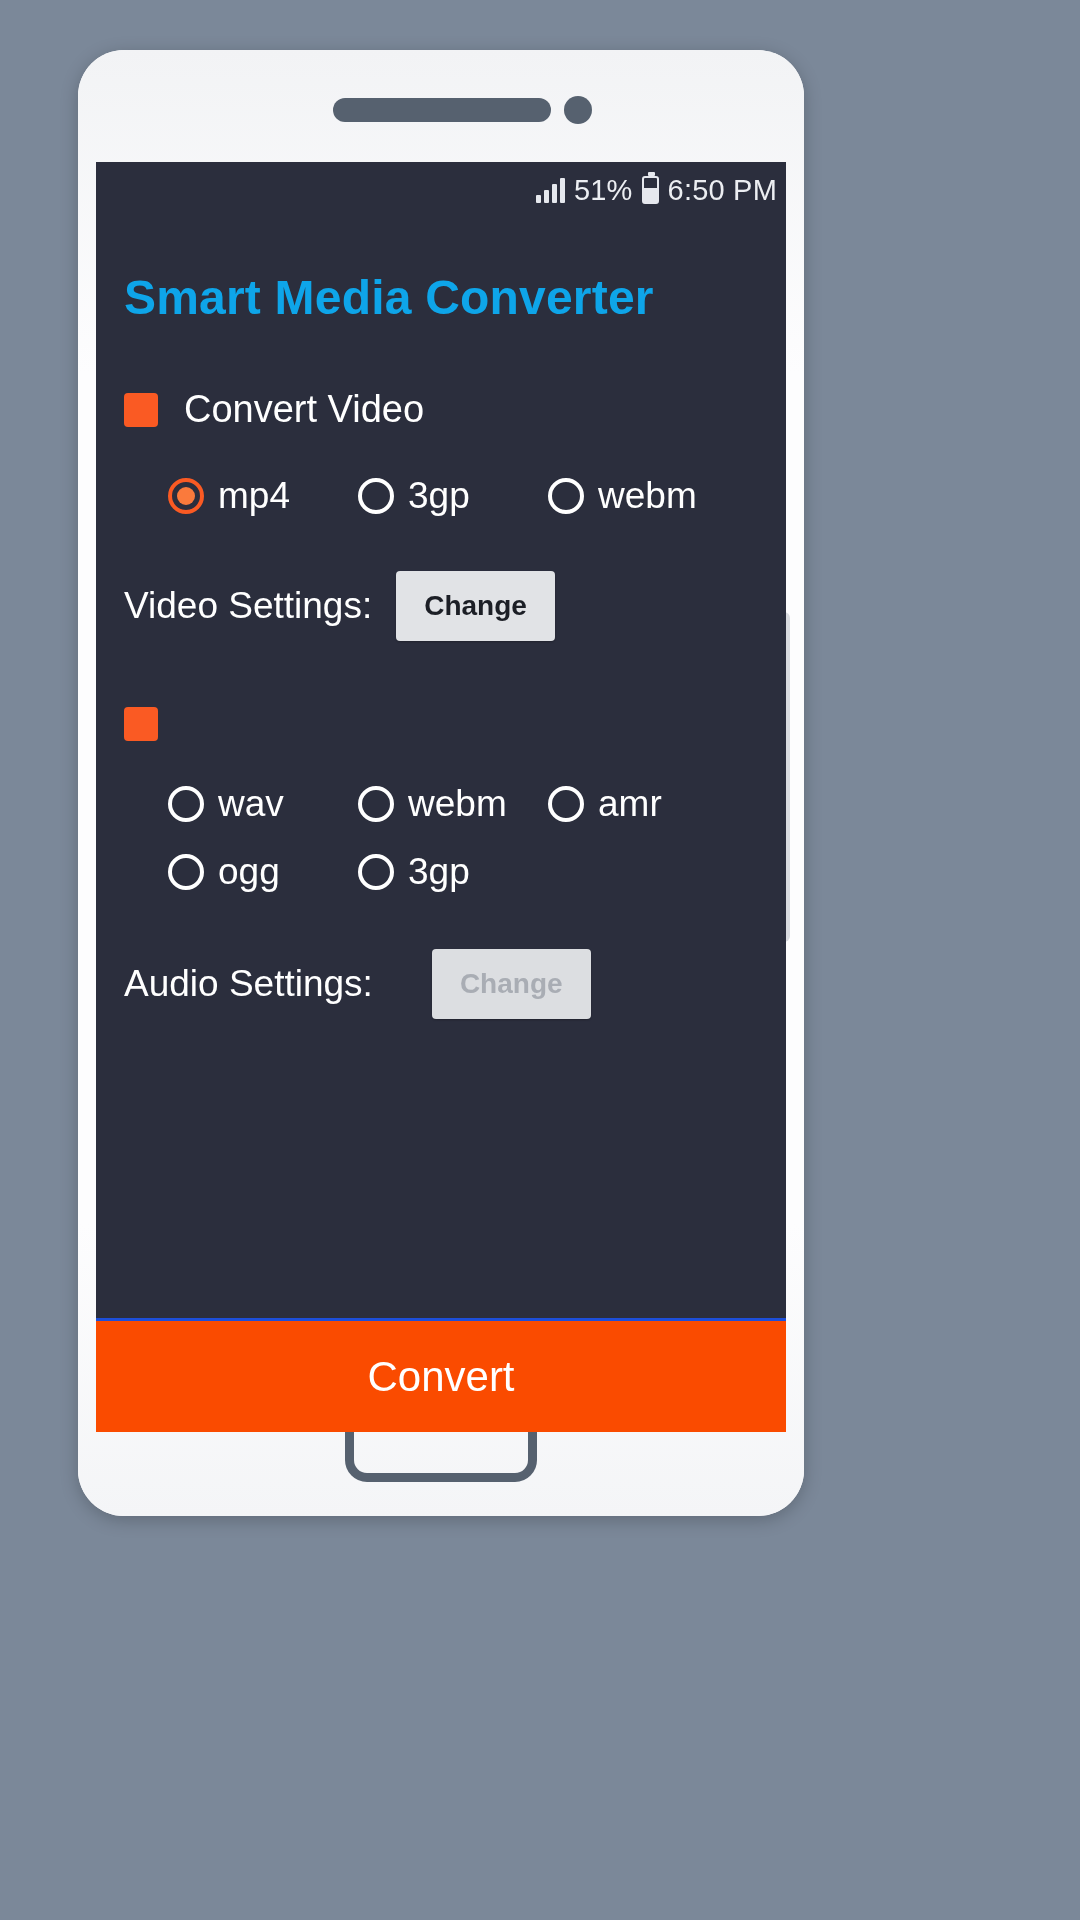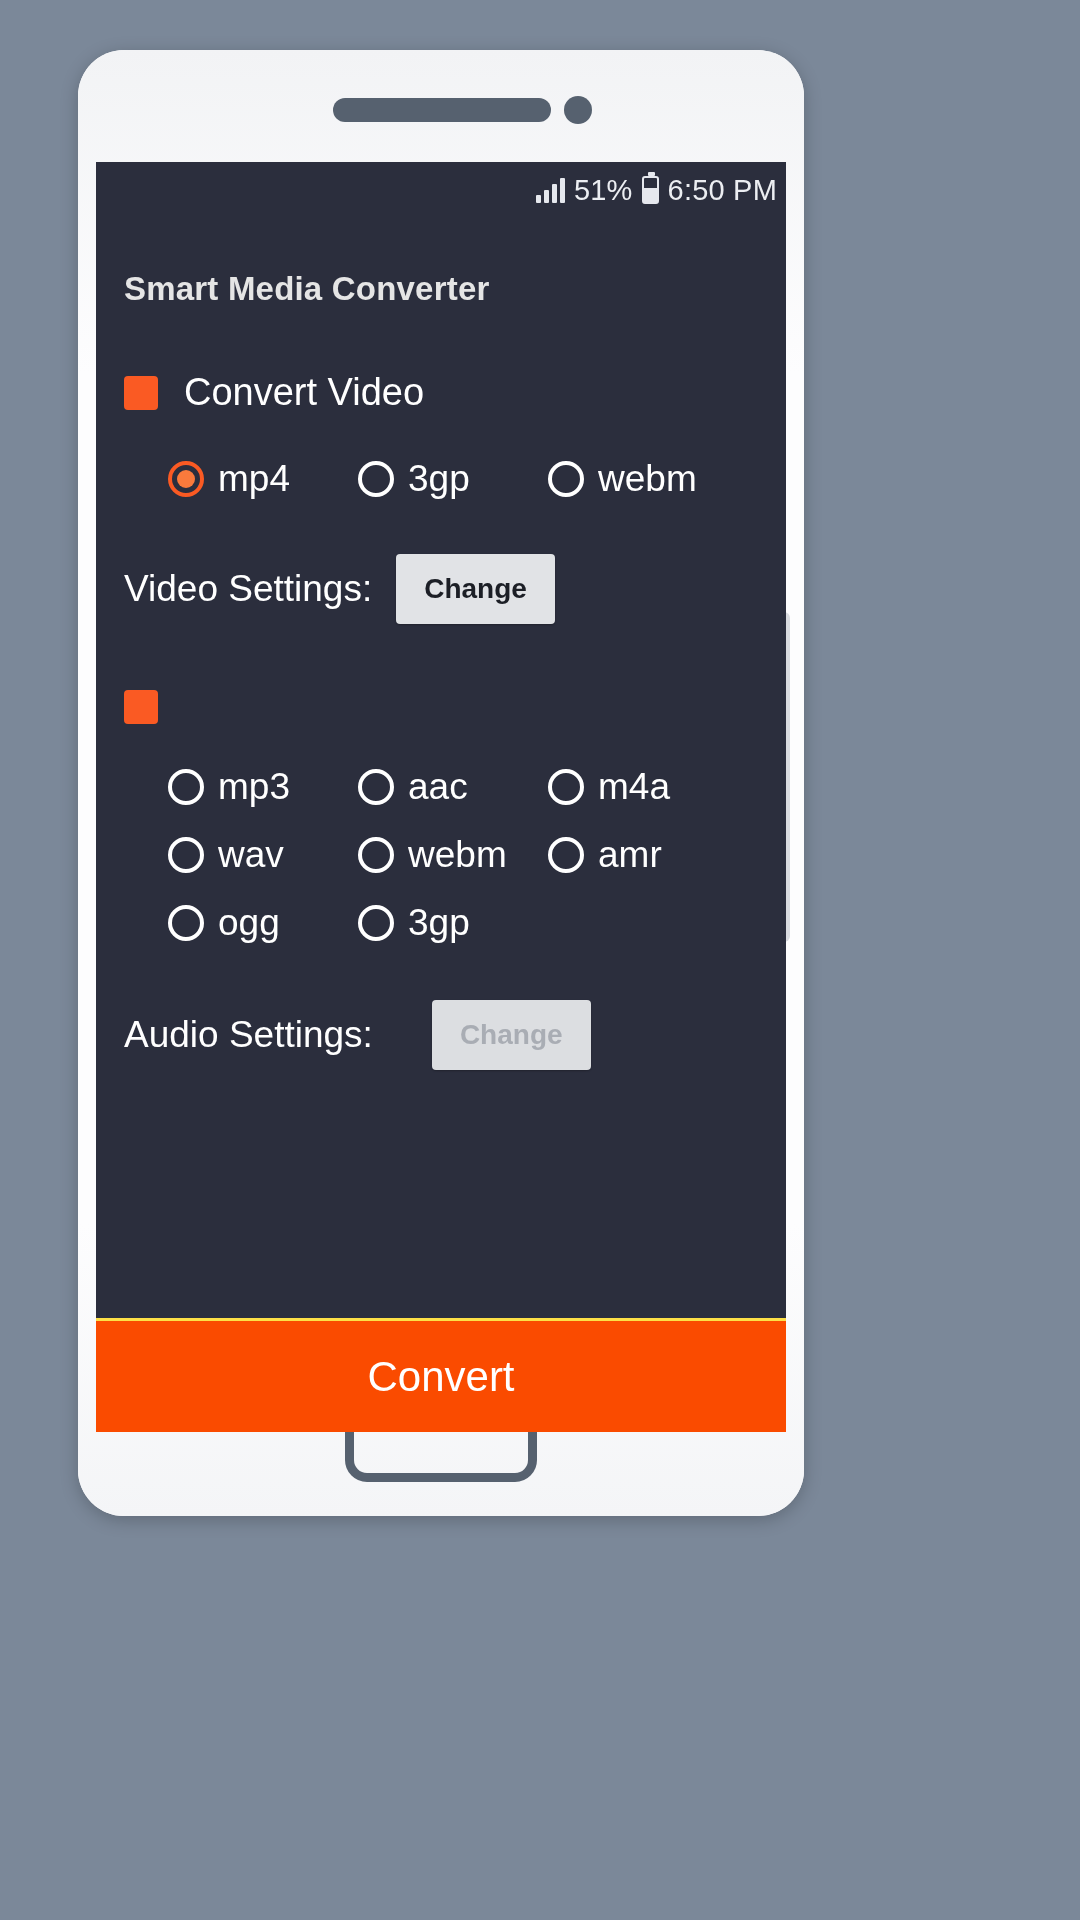--- a/index.html
+++ b/index.html
@@ -147,22 +147,22 @@
     position: relative;
     display: flex;
     flex-direction: column;
   }
   .app-content {
     flex: 1 1 auto;
     padding: 0 28px;
   }
 
   .app-title {
-    color: #e5e5e5;
-    font-size: 33px;
+    color: #0ea5e9;
+    font-size: 48px;
     font-weight: bold;
     margin-top: 52px;
     letter-spacing: 0.2px;
   }
 
   
   .group-head {
     display: flex;
     align-items: center;
     margin-top: 63px;
@@ -259,21 +259,21 @@
   
   .convert-bar {
     flex: 0 0 auto;
     height: 114px;
     background: #fa4b00;
     display: flex;
     align-items: center;
     justify-content: center;
     color: #ffffff;
     font-size: 42px;
-    border-top: 3px solid #fde047;
+    border-top: 3px solid #1d4ed8;
     box-sizing: border-box;
   }
 </style>
 </head>
 <body>
 
 <div class="phone">
   <div class="phone-inner-shade"></div>
   <div class="speaker"></div>
   <div class="camera"></div>
@@ -322,34 +322,20 @@
         <div class="settings-row video">
           <span class="settings-label">Video Settings:</span>
           <button class="change-btn">Change</button>
         </div>
 
         <div class="group-head audio">
           <span class="checkbox"></span>
         </div>
 
         <div class="audio-rows">
-          <div class="radio-row">
-            <div class="radio-item">
-              <span class="ring"></span>
-              <span class="rlabel">mp3</span>
-            </div>
-            <div class="radio-item">
-              <span class="ring"></span>
-              <span class="rlabel">aac</span>
-            </div>
-            <div class="radio-item">
-              <span class="ring"></span>
-              <span class="rlabel">m4a</span>
-            </div>
-          </div>
 
           <div class="radio-row">
             <div class="radio-item">
               <span class="ring"></span>
               <span class="rlabel">wav</span>
             </div>
             <div class="radio-item">
               <span class="ring"></span>
               <span class="rlabel">webm</span>
             </div>

